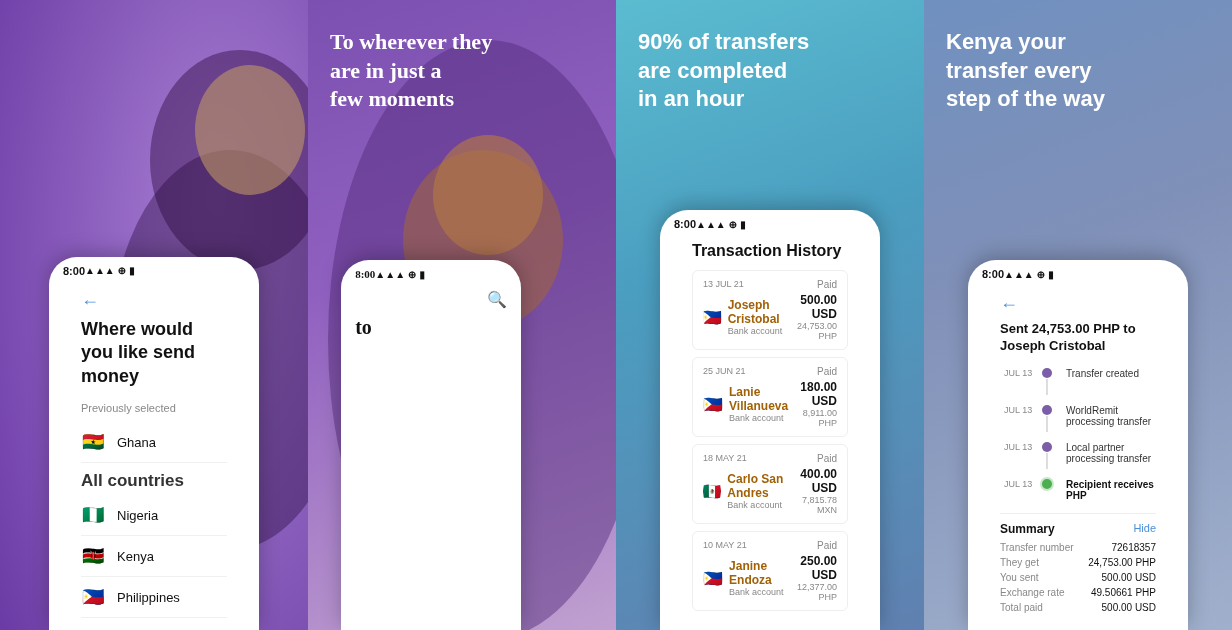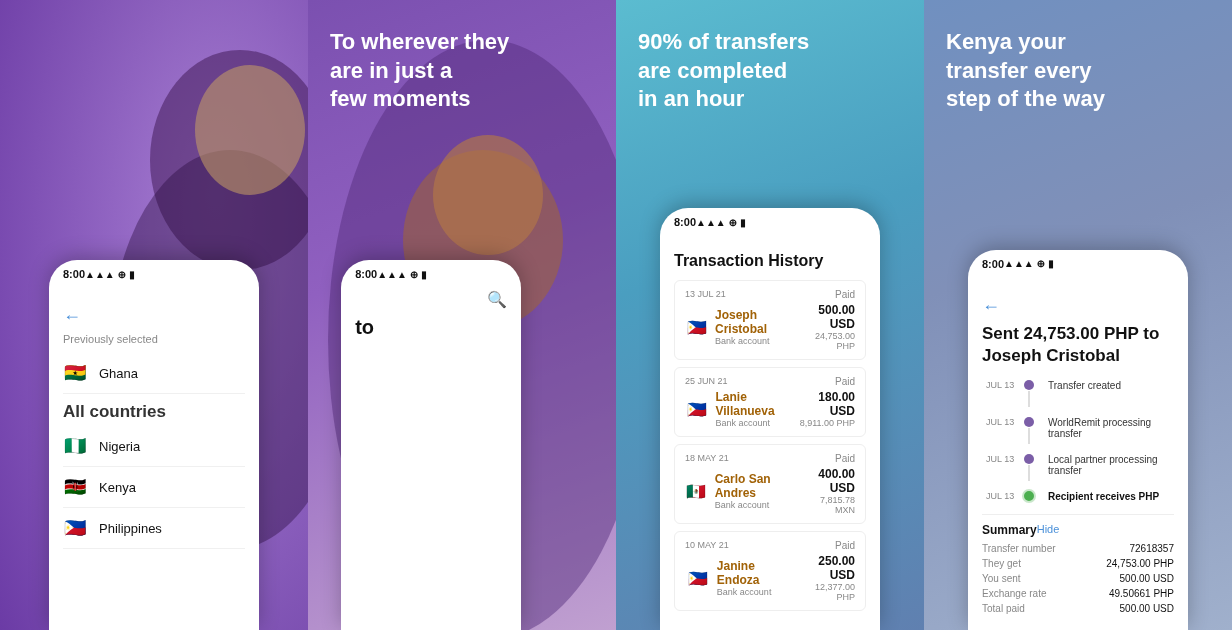--- a/index.html
+++ b/index.html
@@ -26,20 +26,21 @@
     }
     .panel-1 .bg-person {
       position: absolute;
       top: 0; right: 0; bottom: 0; left: 0;
       background: radial-gradient(ellipse at 70% 30%, rgba(180,140,220,0.7) 0%, rgba(100,50,160,0.9) 100%);
     }
 
     
     .panel-2 {
       background: linear-gradient(160deg, #7b50b0 0%, #9060c0 40%, #c0a0d0 100%);
+      font-family: Liberation Serif, serif;
     }
 
     
     .panel-3 {
       background: linear-gradient(160deg, #5bbcd0 0%, #4a9ec0 40%, #6080b0 100%);
     }
 
     
     .panel-4 {
       background: linear-gradient(160deg, #7090c0 0%, #8090b8 40%, #a0b0cc 100%);
@@ -87,22 +88,21 @@
       font-weight: 600;
       color: #111;
     }
     .status-icons {
       display: flex;
       gap: 3px;
       align-items: center;
       font-size: 10px;
     }
     .phone-content {
-      padding: 8px 14px 12px;
-      margin-top: 12px;
+      padding: 8px 32px 12px;
     }
 
     
     .back-arrow {
       color: #4a90d9;
       font-size: 18px;
       margin-bottom: 8px;
       display: block;
     }
     .send-title {
@@ -230,21 +230,21 @@
       font-weight: 700;
       color: #111;
     }
     .tx-local {
       font-size: 9px;
       color: #888;
     }
 
     
     .track-header {
-      font-size: 17px;
+      font-size: 13px;
       font-weight: 700;
       color: #111;
       margin-bottom: 12px;
       line-height: 1.3;
     }
     .timeline {
       margin-bottom: 12px;
       padding-left: 4px;
     }
     .timeline-item {
@@ -284,21 +284,21 @@
     .timeline-text.bold {
       font-weight: 700;
       color: #111;
     }
     .summary-section {
       border-top: 1px solid #eee;
       padding-top: 8px;
     }
     .summary-header {
       display: flex;
-      justify-content: flex-start;
+      justify-content: space-between;
       margin-bottom: 6px;
     }
     .summary-title {
       font-size: 12px;
       font-weight: 700;
       color: #111;
     }
     .summary-hide {
       font-size: 11px;
       color: #4a90d9;
@@ -345,20 +345,21 @@
       <div class="phone-status-bar">
         <span>8:00</span>
         <div class="status-icons">
           <span>▲▲▲</span>
           <span>⊕</span>
           <span>▮</span>
         </div>
       </div>
       <div class="phone-content">
         <span class="back-arrow">←</span>
+        <div class="send-title">Where would you like send money</div>
         <div class="section-label">Previously selected</div>
         <div class="country-item">
           <div class="country-flag">🇬🇭</div>
           <span>Ghana</span>
         </div>
         <div class="all-countries-label">All countries</div>
         <div class="country-item">
           <div class="country-flag">🇳🇬</div>
           <span>Nigeria</span>
         </div>

